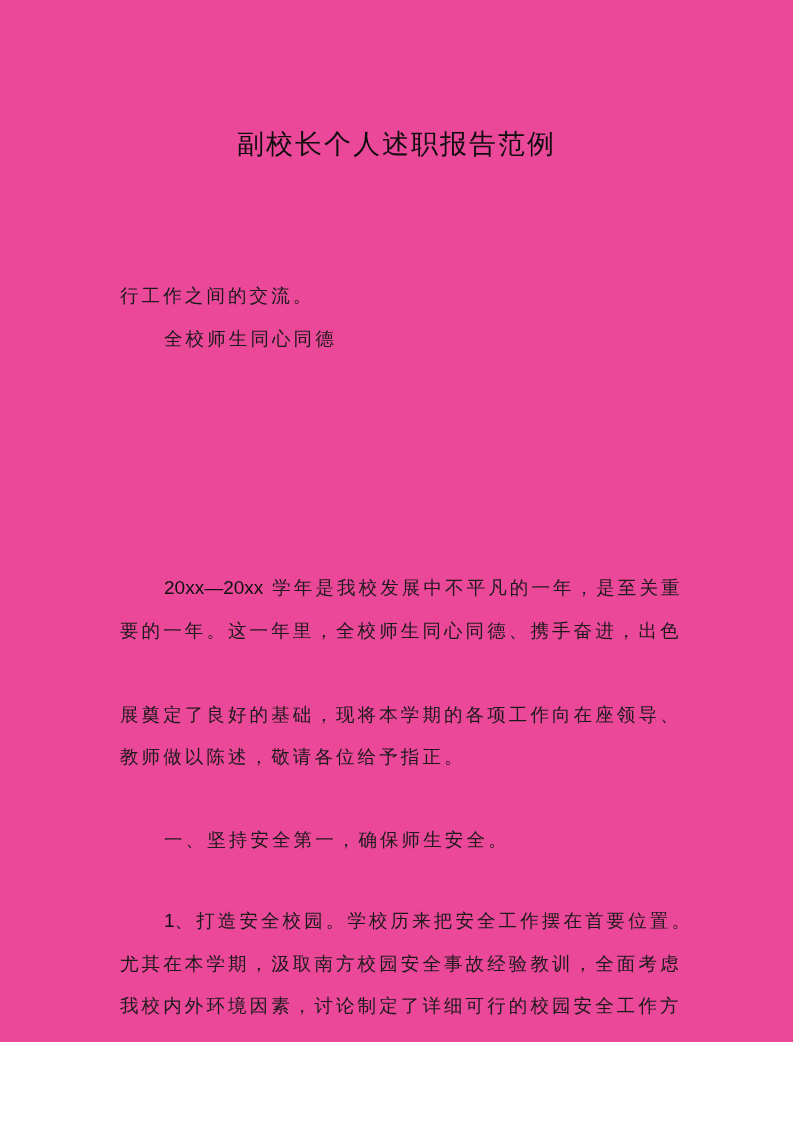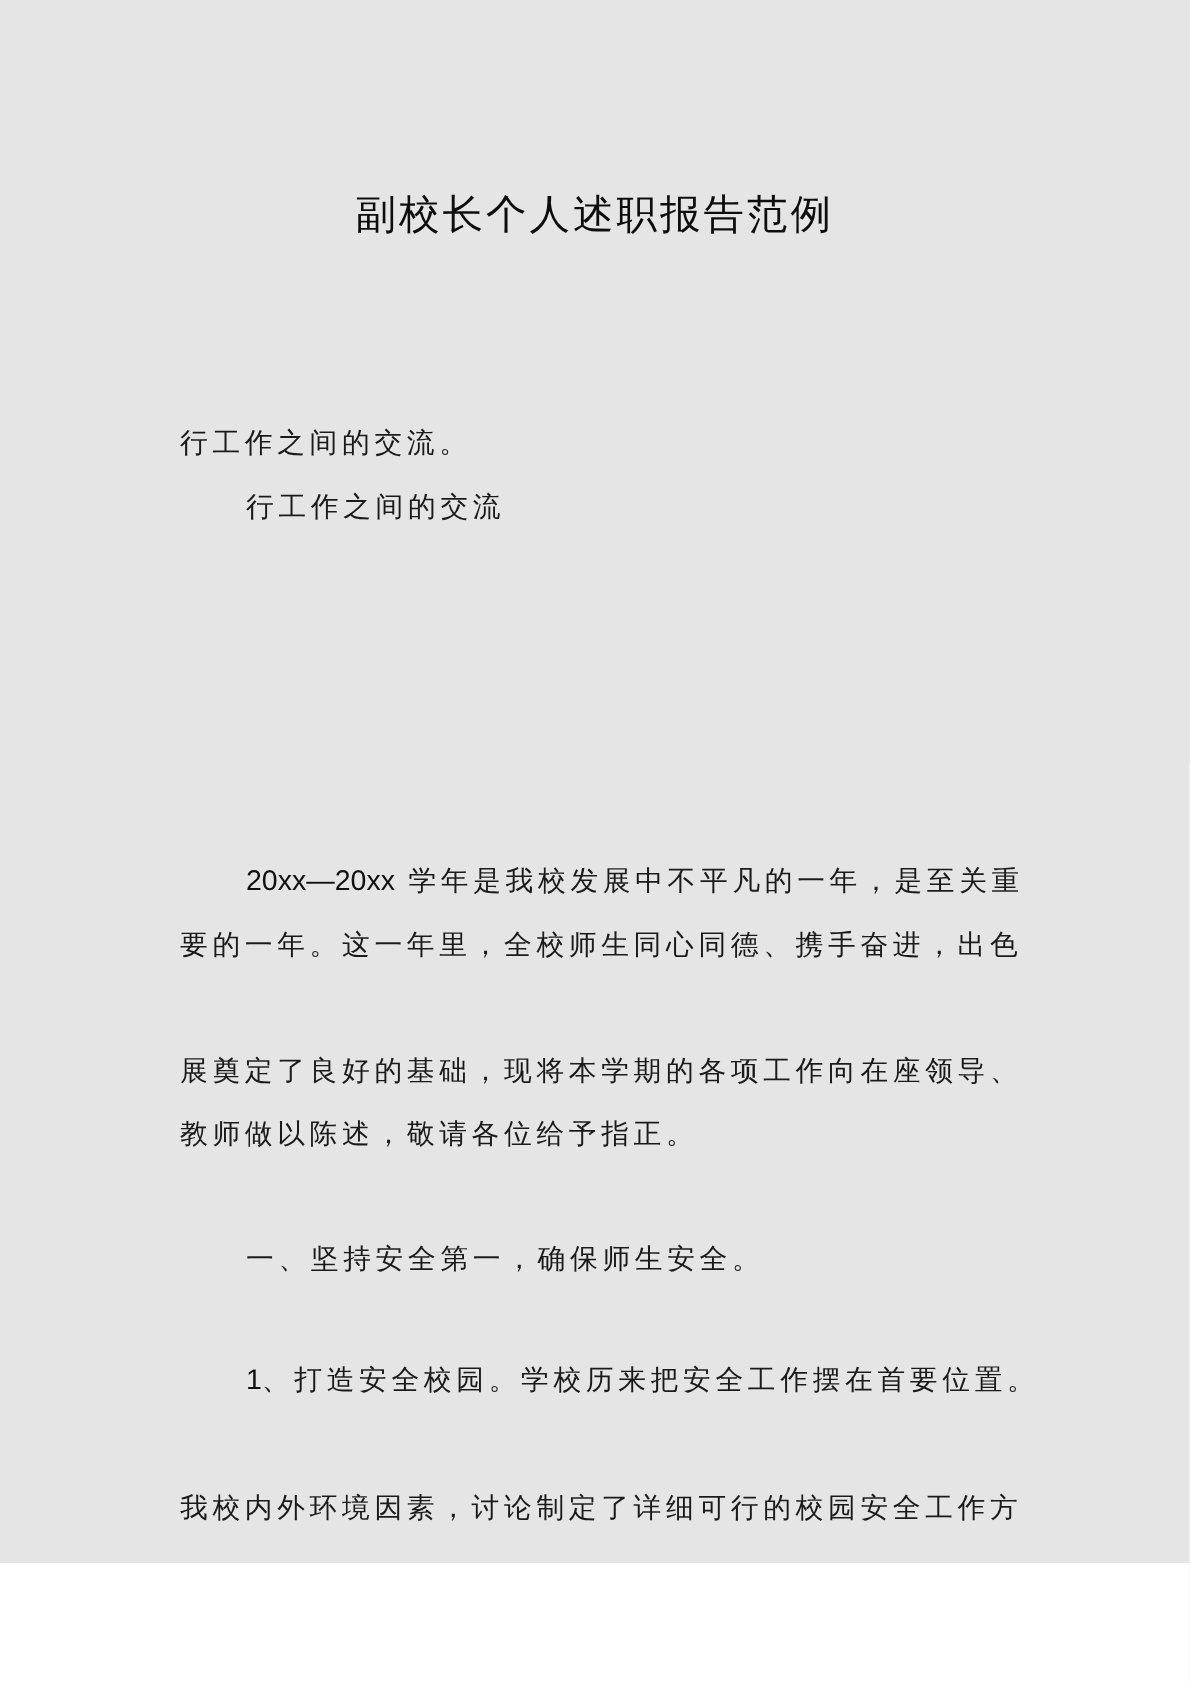--- a/index.html
+++ b/index.html
@@ -13,21 +13,21 @@
       position: relative;
       overflow: hidden;
       font-family: "DejaVu Sans", "Liberation Sans", sans-serif;
       color: #111111;
     }
     .page {
       position: absolute;
       left: 0; top: 0;
       width: 793px;
       height: 1042px;
-      background: #e5e5e5;
+      background: #ec4899;
     }
     .title {
       position: absolute;
       left: 0;
       width: 793px;
       top: 124px;
       text-align: center;
       font-size: 27px;
       letter-spacing: 2px;
       font-family: "DejaVu Serif", "Liberation Serif", serif;
@@ -54,27 +54,28 @@
   </style>
 </head>
 <body>
 
 <div class="page">
 
   <div class="title">副校长个人述职报告范例</div>
 
   <div class="line" style="top:283px;">行工作之间的交流。</div>
 
-  <div class="line indent" style="top:326px;">行工作之间的交流</div>
+  <div class="line indent" style="top:326px;">全校师生同心同德</div>
 
 
 
   <div class="line indent" style="top:575px;"><span class="num">20xx—20xx</span><span> 学年是我校发展中不平凡的一年，是至关重</span></div>
   <div class="line" style="top:618px;">要的一年。这一年里，全校师生同心同德、携手奋进，出色</div>
   <div class="line" style="top:702px;">展奠定了良好的基础，现将本学期的各项工作向在座领导、</div>
   <div class="line" style="top:744px;">教师做以陈述，敬请各位给予指正。</div>
 
   <div class="line indent" style="top:827px;">一、坚持安全第一，确保师生安全。</div>
 
   <div class="line indent" style="top:908px;"><span class="num">1</span><span>、打造安全校园。学校历来把安全工作摆在首要位置。</span></div>
+  <div class="line" style="top:951px;">尤其在本学期，汲取南方校园安全事故经验教训，全面考虑</div>
   <div class="line" style="top:993px;">我校内外环境因素，讨论制定了详细可行的校园安全工作方</div>
 
 </div>
 
 </body></html>

